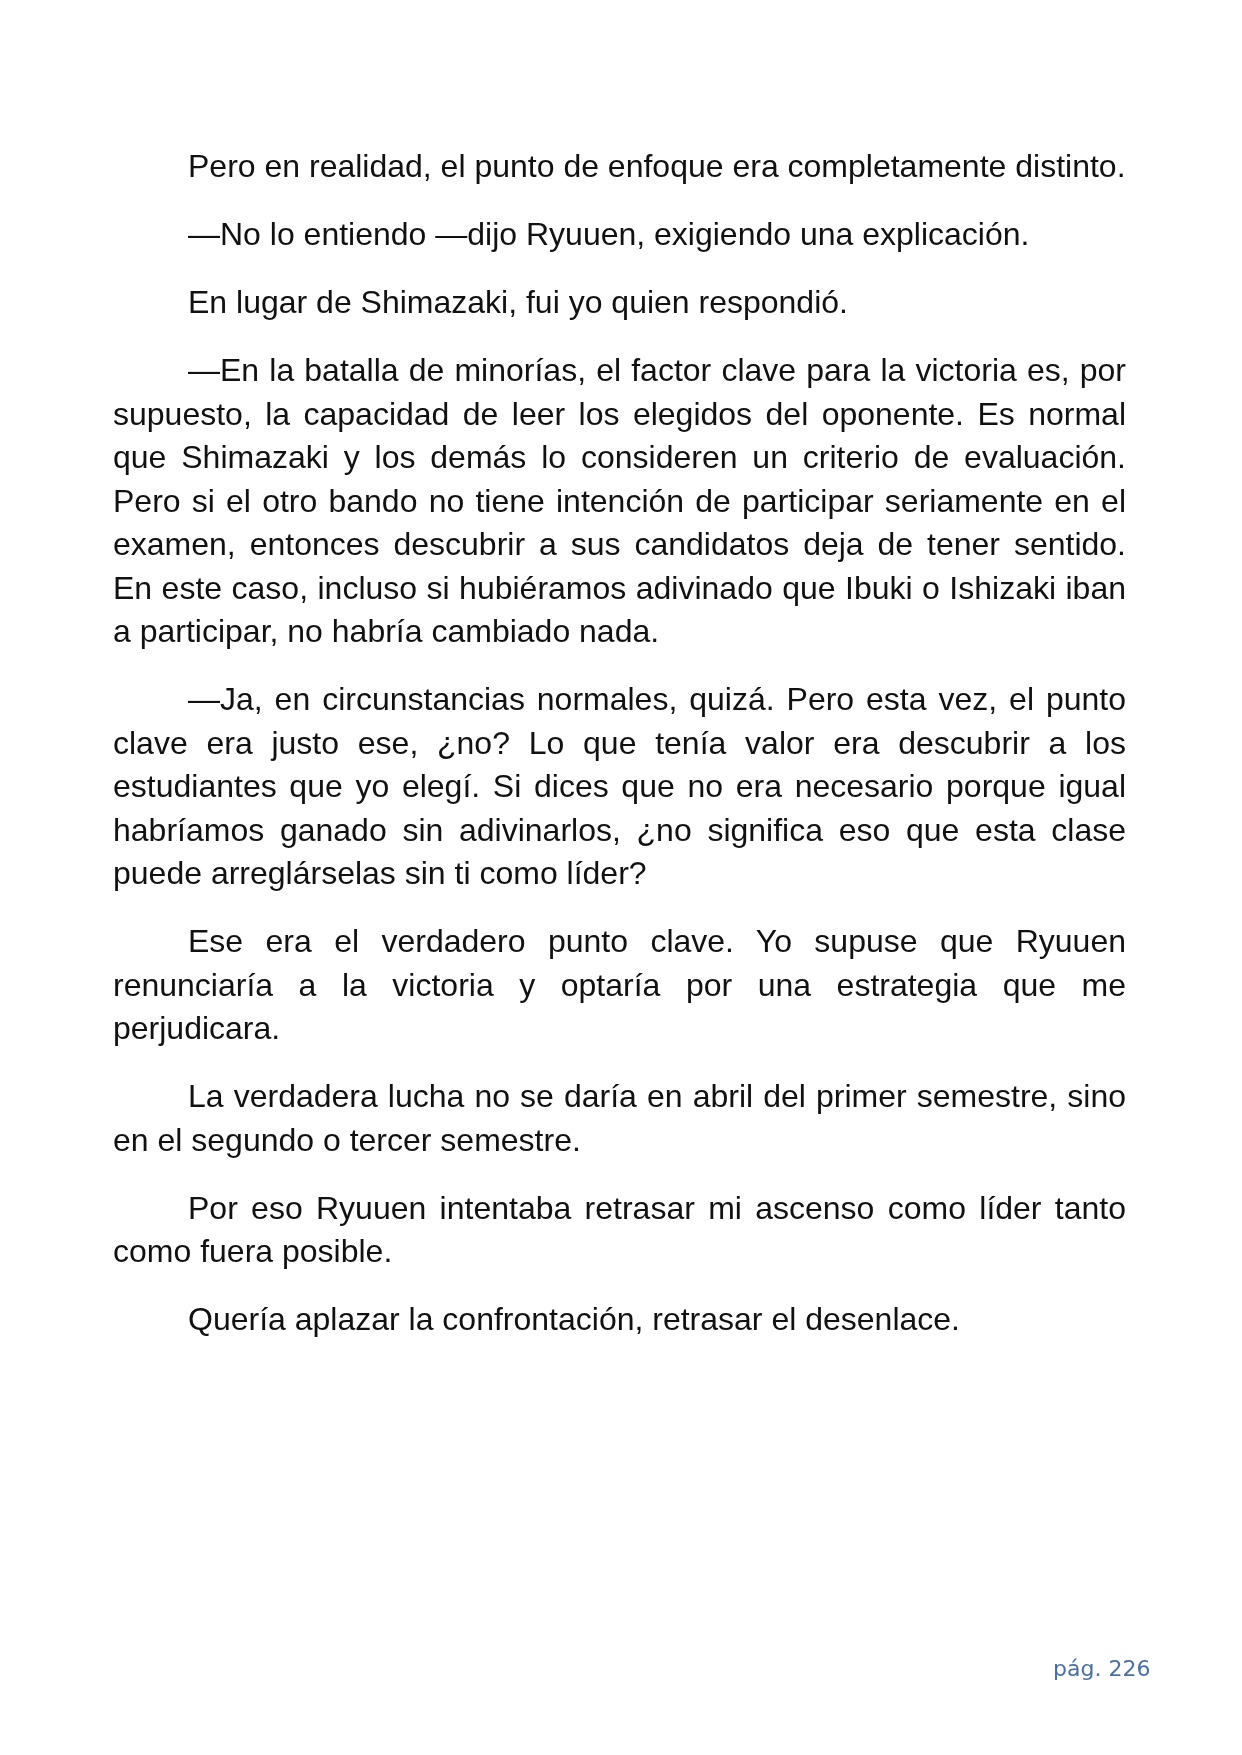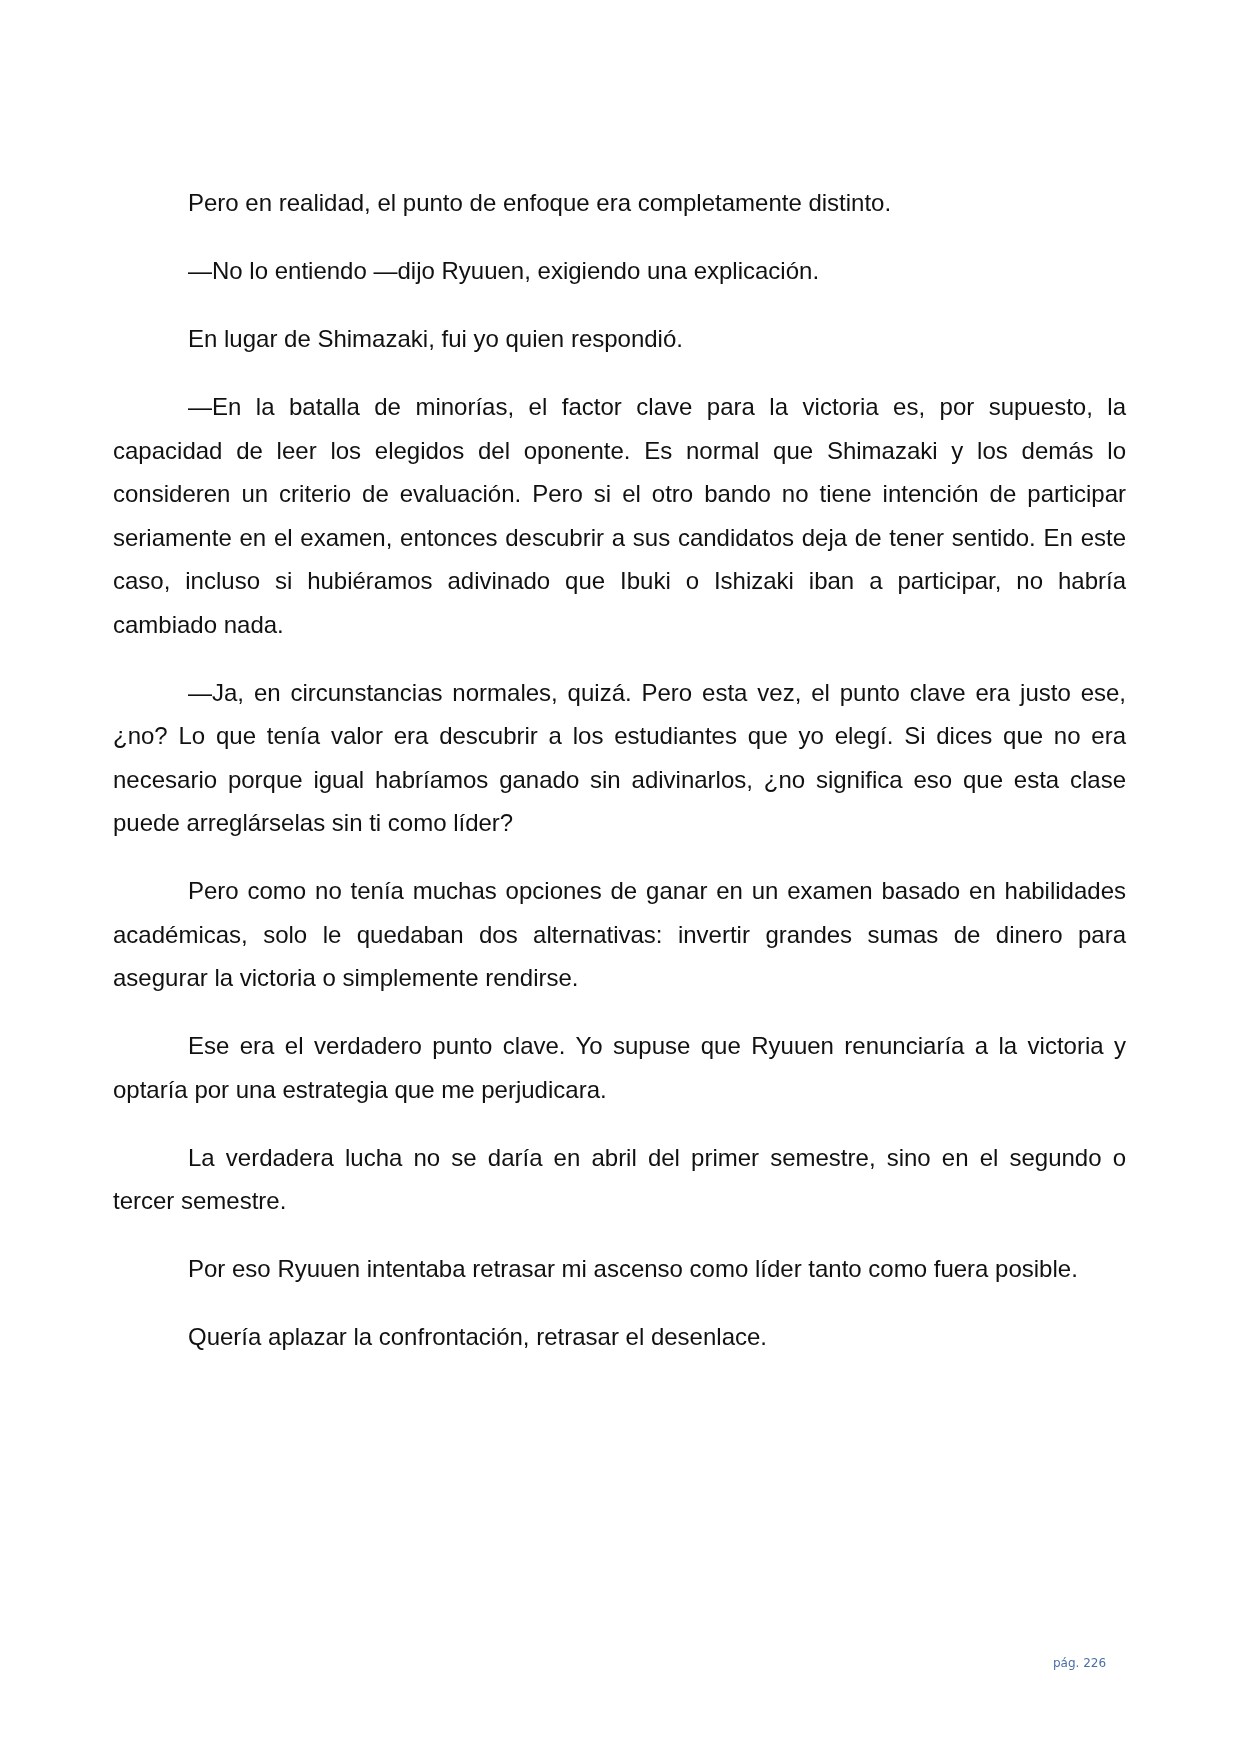--- a/index.html
+++ b/index.html
@@ -3,48 +3,46 @@
   <meta charset="utf-8">
   <style>
     html, body { margin: 0; padding: 0; background: #ffffff; }
     body { width: 1242px; height: 1755px; position: relative; overflow: hidden; }
     .page {
       position: absolute;
       left: 113px;
       top: 145px;
       width: 1013px;
       font-family: "Liberation Sans", sans-serif;
-      font-size: 24px;
+      font-size: 32px;
       color: #111111;
       line-height: 43.5px;
-      margin-top: 36px;
     }
     .para {
       margin: 0 0 24.5px 0;
       text-indent: 75px;
       text-align: justify;
     }
     .page-number {
       position: absolute;
       left: 1053px;
       top: 1656px;
       font-family: "DejaVu Sans", sans-serif;
-      font-size: 12px;
+      font-size: 22px;
       color: #4a6fa5;
     }
   </style>
 </head>
 <body>
 
 <div class="page">
   <p class="para">Pero en realidad, el punto de enfoque era completamente distinto.</p>
   <p class="para">—No lo entiendo —dijo Ryuuen, exigiendo una explicación.</p>
   <p class="para">En lugar de Shimazaki, fui yo quien respondió.</p>
   <p class="para">—En la batalla de minorías, el factor clave para la victoria es, por supuesto, la capacidad de leer los elegidos del oponente. Es normal que Shimazaki y los demás lo consideren un criterio de evaluación. Pero si el otro bando no tiene intención de participar seriamente en el examen, entonces descubrir a sus candidatos deja de tener sentido. En este caso, incluso si hubiéramos adivinado que Ibuki o Ishizaki iban a participar, no habría cambiado nada.</p>
   <p class="para">—Ja, en circunstancias normales, quizá. Pero esta vez, el punto clave era justo ese, ¿no? Lo que tenía valor era descubrir a los estudiantes que yo elegí. Si dices que no era necesario porque igual habríamos ganado sin adivinarlos, ¿no significa eso que esta clase puede arreglárselas sin ti como líder?</p>
-  <p class="para">Pero como no tenía muchas opciones de ganar en un examen basado en habilidades académicas, solo le quedaban dos alternativas: invertir grandes sumas de dinero para asegurar la victoria o simplemente rendirse.</p>
   <p class="para">Ese era el verdadero punto clave. Yo supuse que Ryuuen renunciaría a la victoria y optaría por una estrategia que me perjudicara.</p>
   <p class="para">La verdadera lucha no se daría en abril del primer semestre, sino en el segundo o tercer semestre.</p>
   <p class="para">Por eso Ryuuen intentaba retrasar mi ascenso como líder tanto como fuera posible.</p>
   <p class="para">Quería aplazar la confrontación, retrasar el desenlace.</p>
 </div>
 
 <div class="page-number">pág. 226</div>
 
 </body></html>

